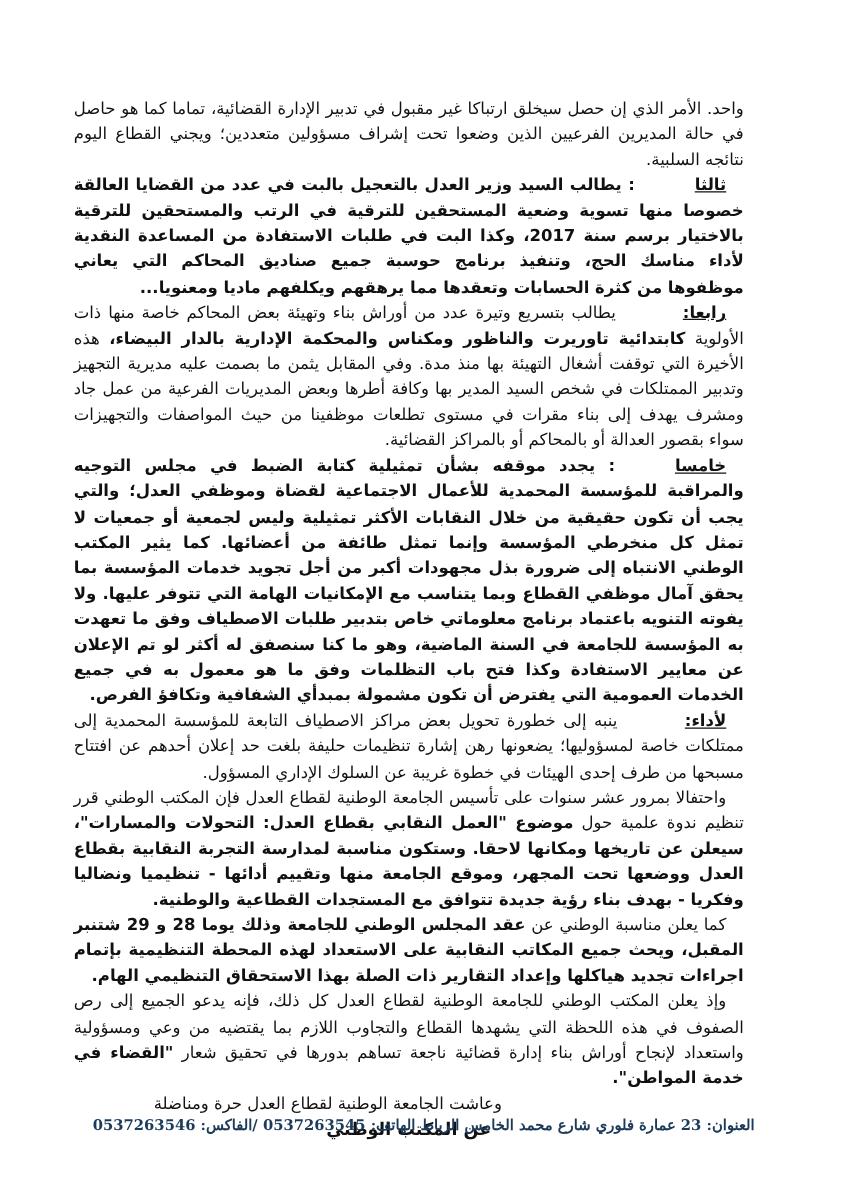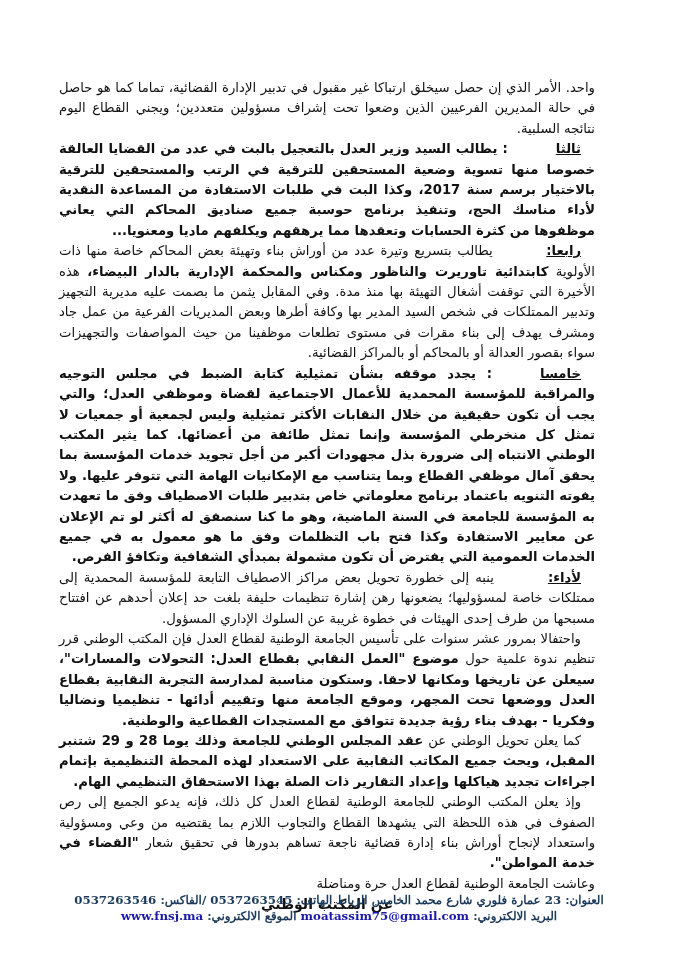--- a/index.html
+++ b/index.html
@@ -12,21 +12,21 @@
       position: absolute; left: 59px; top: 78px; width: 536px;
       direction: rtl; text-align: justify;
       font-size: 13.2px; line-height: 20.4px;
     }
     .page p { margin: 0; text-indent: 0; }
     .page p.indent { text-indent: 14px; }
     .b { font-weight: bold; }
     .u { text-decoration: underline; padding-left: 48px; }
     .heading { font-weight: bold; text-decoration: underline; text-indent: 14px; }
     .closing { text-align: right; margin-right: 0; }
-    .closing-line { text-align: right; margin-left: 64px; display: block; }
+    .closing-line { text-align: left; margin-left: 64px; display: block; }
     .signature { text-align: center; font-weight: bold; font-size: 14px; margin-top: 2px; margin-right: 80px; }
     .footer {
       position: absolute; left: 0; top: 892px; width: 678px;
       direction: rtl; text-align: center; font-weight: bold;
       font-family: "DejaVu Serif", "Liberation Serif", serif; font-size: 11.8px; line-height: 16px;
     }
     .footer .line1 { color: #1c3a5a; }
     .footer .line2 { color: #1c3a5a; }
     .footer .blue { color: #1a1aa6; }
   </style>
@@ -40,30 +40,27 @@
 
   <p class="indent"><span class="b u">رابعا:</span><span> يطالب بتسريع وتيرة عدد من أوراش بناء وتهيئة بعض المحاكم خاصة منها ذات الأولوية </span><span class="b">كابتدائية تاوريرت والناظور ومكناس والمحكمة الإدارية بالدار البيضاء،</span><span> هذه الأخيرة التي توقفت أشغال التهيئة بها منذ مدة. وفي المقابل يثمن ما بصمت عليه مديرية التجهيز وتدبير الممتلكات في شخص السيد المدير بها وكافة أطرها وبعض المديريات الفرعية من عمل جاد ومشرف يهدف إلى بناء مقرات في مستوى تطلعات موظفينا من حيث المواصفات والتجهيزات سواء بقصور العدالة أو بالمحاكم أو بالمراكز القضائية.</span></p>
 
   <p class="indent b"><span class="u">خامسا</span><span>: يجدد موقفه بشأن تمثيلية كتابة الضبط في مجلس التوجيه والمراقبة للمؤسسة المحمدية للأعمال الاجتماعية لقضاة وموظفي العدل؛ والتي يجب أن تكون حقيقية من خلال النقابات الأكثر تمثيلية وليس لجمعية أو جمعيات لا تمثل كل منخرطي المؤسسة وإنما تمثل طائفة من أعضائها. كما يثير المكتب الوطني الانتباه إلى ضرورة بذل مجهودات أكبر من أجل تجويد خدمات المؤسسة بما يحقق آمال موظفي القطاع وبما يتناسب مع الإمكانيات الهامة التي تتوفر عليها. ولا يفوته التنويه باعتماد برنامج معلوماتي خاص بتدبير طلبات الاصطياف وفق ما تعهدت به المؤسسة للجامعة في السنة الماضية، وهو ما كنا سنصفق له أكثر لو تم الإعلان عن معايير الاستفادة وكذا فتح باب التظلمات وفق ما هو معمول به في جميع الخدمات العمومية التي يفترض أن تكون مشمولة بمبدأي الشفافية وتكافؤ الفرص.</span></p>
 
   <p class="indent"><span class="b u">لأداء:</span><span> ينبه إلى خطورة تحويل بعض مراكز الاصطياف التابعة للمؤسسة المحمدية إلى ممتلكات خاصة لمسؤوليها؛ يضعونها رهن إشارة تنظيمات حليفة بلغت حد إعلان أحدهم عن افتتاح مسبحها من طرف إحدى الهيئات في خطوة غريبة عن السلوك الإداري المسؤول.</span></p>
 
 
   <p class="indent"><span>واحتفالا بمرور عشر سنوات على تأسيس الجامعة الوطنية لقطاع العدل فإن المكتب الوطني قرر تنظيم ندوة علمية حول </span><span class="b">موضوع "العمل النقابي بقطاع العدل: التحولات والمسارات"، سيعلن عن تاريخها ومكانها لاحقا. وستكون مناسبة لمدارسة التجربة النقابية بقطاع العدل ووضعها تحت المجهر، وموقع الجامعة منها وتقييم أدائها - تنظيميا ونضاليا وفكريا - بهدف بناء رؤية جديدة تتوافق مع المستجدات القطاعية والوطنية.</span></p>
 
-  <p class="indent"><span>كما يعلن تحويل الوطني عن </span><span class="b">عقد المجلس الوطني للجامعة وذلك يوما 28 و 29 شتنبر المقبل، ويحث جميع المكاتب النقابية على الاستعداد لهذه المحطة التنظيمية بإتمام اجراءات تجديد هياكلها وإعداد التقارير ذات الصلة بهذا الاستحقاق التنظيمي الهام.</span></p>
+  <p class="indent"><span>كما يعلن مناسبة الوطني عن </span><span class="b">عقد المجلس الوطني للجامعة وذلك يوما 28 و 29 شتنبر المقبل، ويحث جميع المكاتب النقابية على الاستعداد لهذه المحطة التنظيمية بإتمام اجراءات تجديد هياكلها وإعداد التقارير ذات الصلة بهذا الاستحقاق التنظيمي الهام.</span></p>
 
   <p class="indent"><span>وإذ يعلن المكتب الوطني للجامعة الوطنية لقطاع العدل كل ذلك، فإنه يدعو الجميع إلى رص الصفوف في هذه اللحظة التي يشهدها القطاع والتجاوب اللازم بما يقتضيه من وعي ومسؤولية واستعداد لإنجاح أوراش بناء إدارة قضائية ناجعة تساهم بدورها في تحقيق شعار </span><span class="b">"القضاء في خدمة المواطن".</span></p>
 
   <p class="closing">
       <span class="closing-line">وعاشت الجامعة الوطنية لقطاع العدل حرة ومناضلة</span>
     </p>
   <p class="signature">عن المكتب الوطني</p>
 </div>
 
 <div class="footer">
   <div class="line1">
     <span>العنوان: 23 عمارة فلوري شارع محمد الخامس الرباط الهاتف: </span><span>0537263545</span><span> /الفاكس: </span><span>0537263546</span>
   </div>
-  <div class="line2">
-    <span>البريد الالكتروني: </span><span class="blue">moatassim75@gmail.com</span><span> الموقع الالكتروني: </span><span class="blue">www.fnsj.ma</span>
-  </div>
 </div>
 
 </body></html>

